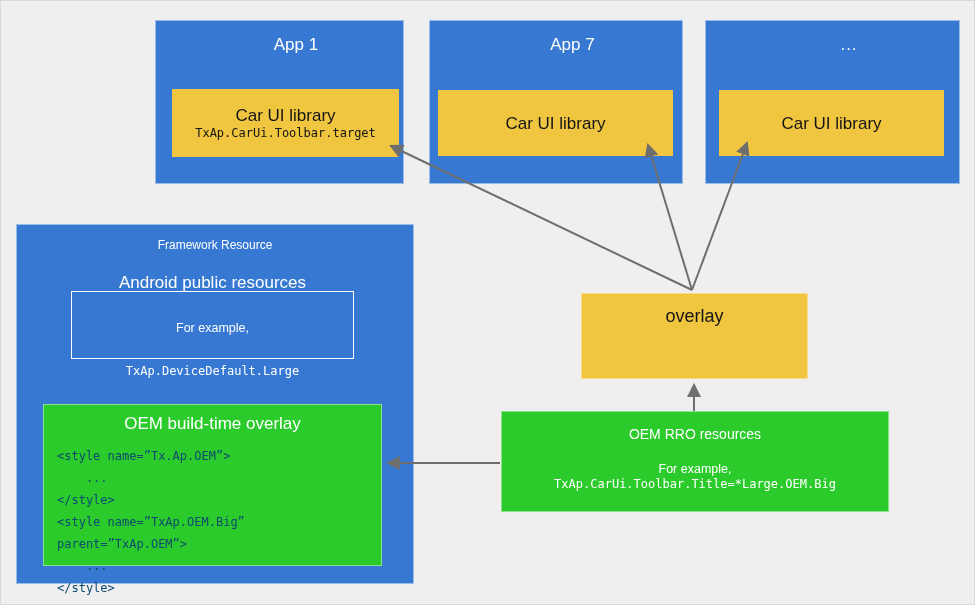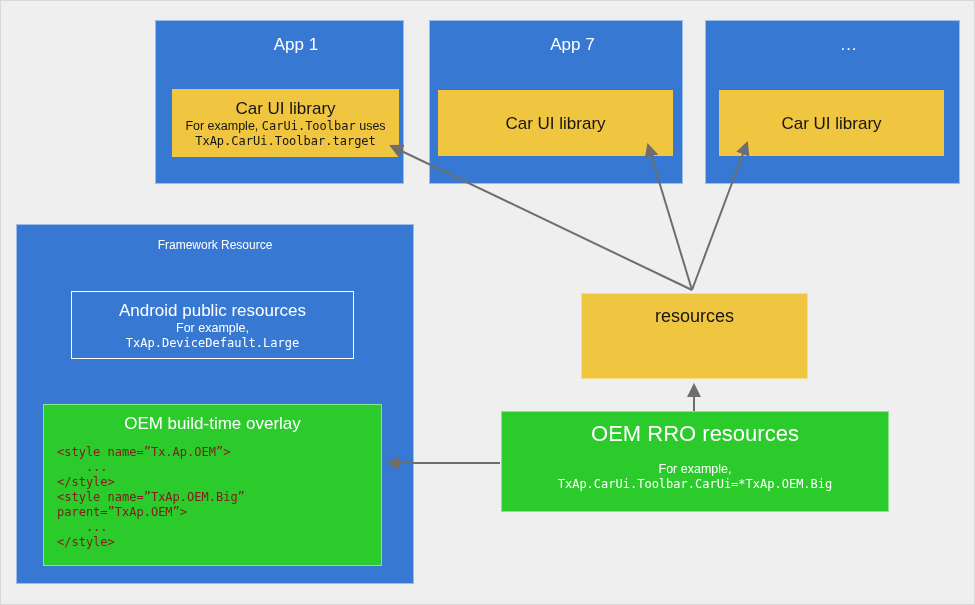--- a/index.html
+++ b/index.html
@@ -13,44 +13,43 @@
   .yellow{background:#f0c540;color:#151515;}
   .yellow.bordered{border:1px solid rgba(255,255,255,.4);}
   .green{background:#2ccb2c;color:#fff;border:1px solid rgba(255,255,255,.45);}
   .app-title{text-align:center;font-size:17px;padding-top:14px;padding-left:33px;}
   .ellipsis-title{letter-spacing:1px;}
   .lib{display:flex;flex-direction:column;justify-content:center;align-items:center;text-align:center;}
   .lib-title{font-size:17px;line-height:21px;}
   .small{font-size:12.5px;line-height:15px;}
   .mono{font-family:"DejaVu Sans Mono","Liberation Mono",monospace;font-size:12px;}
   .fw-title{text-align:center;font-size:12px;padding-top:13px;}
-  .pubres{border:1px solid #ffffff;display:flex;flex-direction:column;justify-content:center;align-items:center;text-align:center;}
+  .pubres{border:1px solid #ffffff;display:flex;flex-direction:column;justify-content:center;align-items:center;text-align:center;gap:28px;}
   .pubres-title{font-size:17px;line-height:21px;}
   .overlay-title{text-align:center;font-size:17px;padding-top:9px;}
   .code{white-space:pre;margin:11px 0 0 13px;font-family:"DejaVu Sans Mono","Liberation Mono",monospace;
-        font-size:12px;line-height:15px;color:#7f1d1d;text-align:left;}
+        font-size:12px;line-height:22px;color:#0c4a6e;text-align:left;}
   .mk{display:flex;flex-direction:column;align-items:center;text-align:center;padding:11px 18px 0 18px;}
   .mk-title{font-size:18px;line-height:23px;}
   .mk-sub{font-size:13.5px;line-height:17px;margin-top:2px;}
   .rro{display:flex;flex-direction:column;align-items:center;text-align:center;padding-top:11px;}
-  .rro-title{font-size:22px;line-height:22px;}
+  .rro-title{font-size:14px;line-height:22px;}
   .rro-example{margin-top:17px;}
   .arrows{position:absolute;left:0;top:0;pointer-events:none;}
 </style>
 </head>
 <body>
 
 <div class="canvas">
 
   <div class="box blue" style="left:154px;top:19px;width:249px;height:164px;">
     <div class="app-title">App 1</div>
   </div>
   <div class="box yellow lib" style="left:171px;top:88px;width:227px;height:68px;">
     <div class="lib-title">Car UI library</div>
-    <div class="small"><span>For example, </span><span class="mono">CarUi.Toolbar</span><span> uses</span></div>
     <div class="mono" style="line-height:15px;">TxAp.CarUi.Toolbar.target</div>
   </div>
 
   <div class="box blue" style="left:428px;top:19px;width:254px;height:164px;">
     <div class="app-title">App 7</div>
   </div>
   <div class="box yellow lib" style="left:437px;top:89px;width:235px;height:66px;">
     <div class="lib-title">Car UI library</div>
   </div>
 
@@ -76,28 +75,28 @@
     <pre class="code">&lt;style name=”Tx.Ap.OEM”&gt;
     ...
 &lt;/style&gt;
 &lt;style name=”TxAp.OEM.Big”
 parent=”TxAp.OEM”&gt;
     ...
 &lt;/style&gt;</pre>
   </div>
 
   <div class="box yellow bordered mk" style="left:580px;top:292px;width:227px;height:86px;">
-    <div class="mk-title">resources</div>
+    <div class="mk-title">overlay</div>
   </div>
 
   <div class="box green rro" style="left:500px;top:410px;width:388px;height:101px;">
     <div class="rro-title">OEM RRO resources</div>
     <div class="rro-example">
       <div class="small">For example,</div>
-      <div class="mono" style="line-height:15px;">TxAp.CarUi.Toolbar.CarUi=*TxAp.OEM.Big</div>
+      <div class="mono" style="line-height:15px;">TxAp.CarUi.Toolbar.Title=*Large.OEM.Big</div>
     </div>
   </div>
 
   <svg class="arrows" width="975" height="605" viewBox="0 0 975 605">
     <defs>
       <marker id="ah" viewBox="0 0 10 10" refX="8.5" refY="5" markerWidth="7" markerHeight="7" orient="auto-start-reverse">
         <path d="M0,0 L10,5 L0,10 z" fill="#6e6e6e"></path>
       </marker>
     </defs>
     <line x1="691" y1="289" x2="390" y2="145" stroke="#6e6e6e" stroke-width="2" marker-end="url(#ah)"></line>

